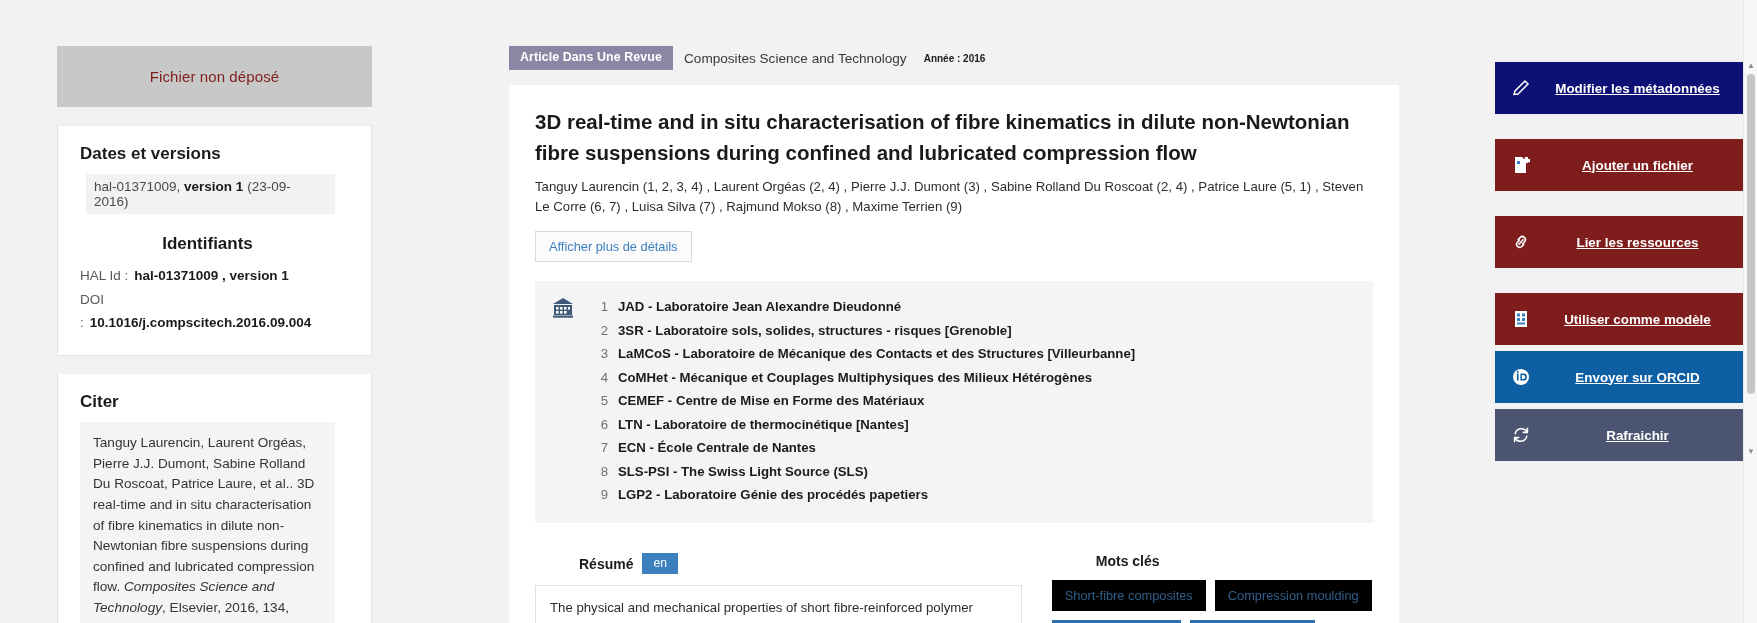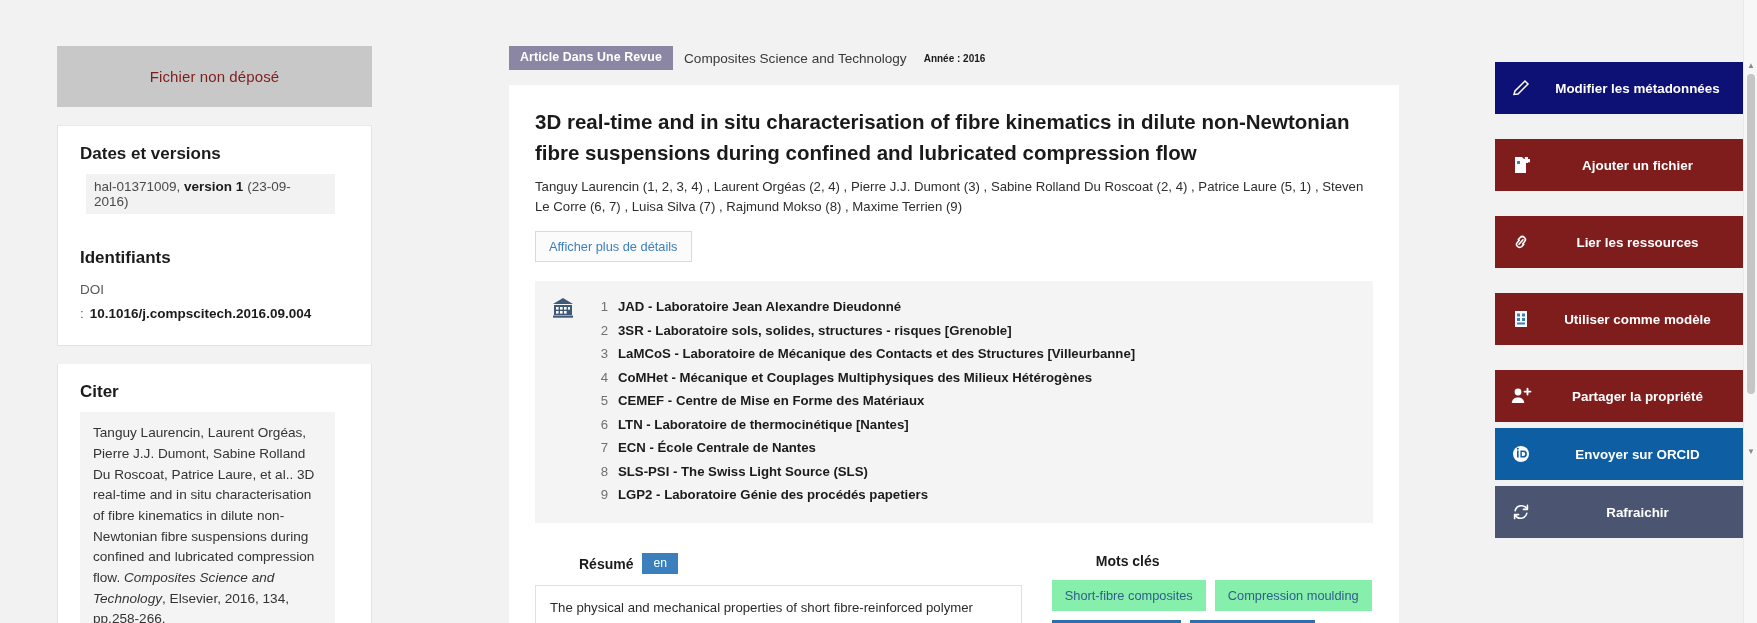--- a/index.html
+++ b/index.html
@@ -39,21 +39,21 @@
     margin-top: 18px;
     padding: 18px 36px 20px 22px;
   }
   .card.first { margin-top: 18px; border-top: 1px solid #e9e9e9; }
   .card h3 {
     margin: 0 0 10px 0;
     font-size: 17px;
     font-weight: bold;
     color: #1b1b1b;
   }
-  .card h3.second { margin-top: 34px; }
+  .card h3.second { margin-top: 20px; text-align: center; }
   .version-pill {
     display: inline-block;
     background: #f2f2f2;
     padding: 5px 10px 5px 8px;
     font-size: 13.5px;
     color: #4a4a4a;
     margin-left: 6px;
   }
   .version-pill b { color: #1b1b1b; }
   .idrow {
@@ -197,21 +197,21 @@
     border: 1px solid #e0e0e0;
     padding: 12px 14px;
     font-size: 13.2px;
     line-height: 1.58;
     color: #2b2b2b;
     height: 120px;
     overflow: hidden;
   }
   .kw-wrap { display: flex; flex-wrap: wrap; gap: 9px; }
   .kw {
-    background: #86efac;
+    background: #000000;
     color: #2f5f8a;
     font-size: 12.8px;
     padding: 8px 13px;
     white-space: nowrap;
   }
   .kw.blue { background: #2f6fae; color: #fff; }
 
   
   .actions {
     position: absolute;
@@ -234,20 +234,21 @@
     width: 52px;
     display: flex;
     align-items: center;
     justify-content: center;
     flex: 0 0 auto;
   }
   .action .lbl {
     flex: 1 1 auto;
     text-align: center;
     padding-right: 16px;
+    text-decoration: underline;
   }
   .a-dark   { background: #0d1074; }
   .a-blue   { background: #7f1d1d; margin-top: 25px; }
   .a-blue2  { background: #0e5ea3; }
   .a-slate  { background: #4b5572; }
 
   
   .scrollbar {
     position: absolute;
     right: 0; top: 0;
@@ -280,20 +281,21 @@
 
   <div class="sidebar">
 
     <div class="file-status">Fichier non déposé</div>
 
     <div class="card first">
       <h3>Dates et versions</h3>
       <div class="version-pill"><span>hal-01371009</span><span>, </span><b>version 1</b> <span>(23-09-2016)</span></div>
 
       <h3 class="second">Identifiants</h3>
+      <div class="idrow"><span>HAL Id :</span><b>hal-01371009 , version 1</b></div>
       <div class="idrow"><span>DOI :</span><b>10.1016/j.compscitech.2016.09.004</b></div>
     </div>
 
     <div class="card">
       <h3>Citer</h3>
       <div class="citer-box"><span>Tanguy Laurencin, Laurent Orgéas, Pierre J.J. Dumont, Sabine Rolland Du Roscoat, Patrice Laure, et al.. 3D real-time and in situ characterisation of fibre kinematics in dilute non-Newtonian fibre suspensions during confined and lubricated compression flow. </span><i>Composites Science and Technology</i><span>, Elsevier, 2016, 134, pp.258-266. </span>
         <a href="#">(10.1016/j.compscitech.2016.09.004).</a>
         <a href="#">(hal-01371009)</a>
       </div>
     </div>
@@ -429,30 +431,20 @@
             <rect x="4" y="2" width="12" height="16" fill="#fff"></rect>
             <rect x="6" y="4.5" width="3" height="3" fill="#3a7fba"></rect>
             <rect x="11" y="4.5" width="3" height="3" fill="#3a7fba"></rect>
             <rect x="6" y="9" width="3" height="3" fill="#3a7fba"></rect>
             <rect x="11" y="9" width="3" height="3" fill="#3a7fba"></rect>
             <rect x="6" y="13.5" width="8" height="2" fill="#3a7fba"></rect>
           </svg>
         </span>
         <span class="lbl">Utiliser comme modèle</span>
       </div>
-      <div class="action a-blue">
-        <span class="ico">
-          <svg width="22" height="20" viewBox="0 0 22 20">
-            <circle cx="8" cy="6" r="3.4" fill="#fff"></circle>
-            <path d="M1.8 17c0-3.6 2.8-5.6 6.2-5.6s6.2 2 6.2 5.6z" fill="#fff"></path>
-            <path d="M17.5 2.6v6M14.5 5.6h6" stroke="#fff" stroke-width="1.9" stroke-linecap="round"></path>
-          </svg>
-        </span>
-        <span class="lbl">Partager la propriété</span>
-      </div>
       <div class="action a-blue2">
         <span class="ico">
           <svg width="20" height="20" viewBox="0 0 20 20">
             <circle cx="10" cy="10" r="8" fill="#fff"></circle>
             <rect x="6" y="6.5" width="1.6" height="7" fill="#0e5ea3"></rect>
             <circle cx="6.8" cy="4.8" r="1" fill="#0e5ea3"></circle>
             <path d="M9.4 6.5h3a3.5 3.5 0 010 7h-3z" fill="#0e5ea3"></path>
             <path d="M10.9 8h1.3a2 2 0 010 4h-1.3z" fill="#fff"></path>
           </svg>
         </span>

